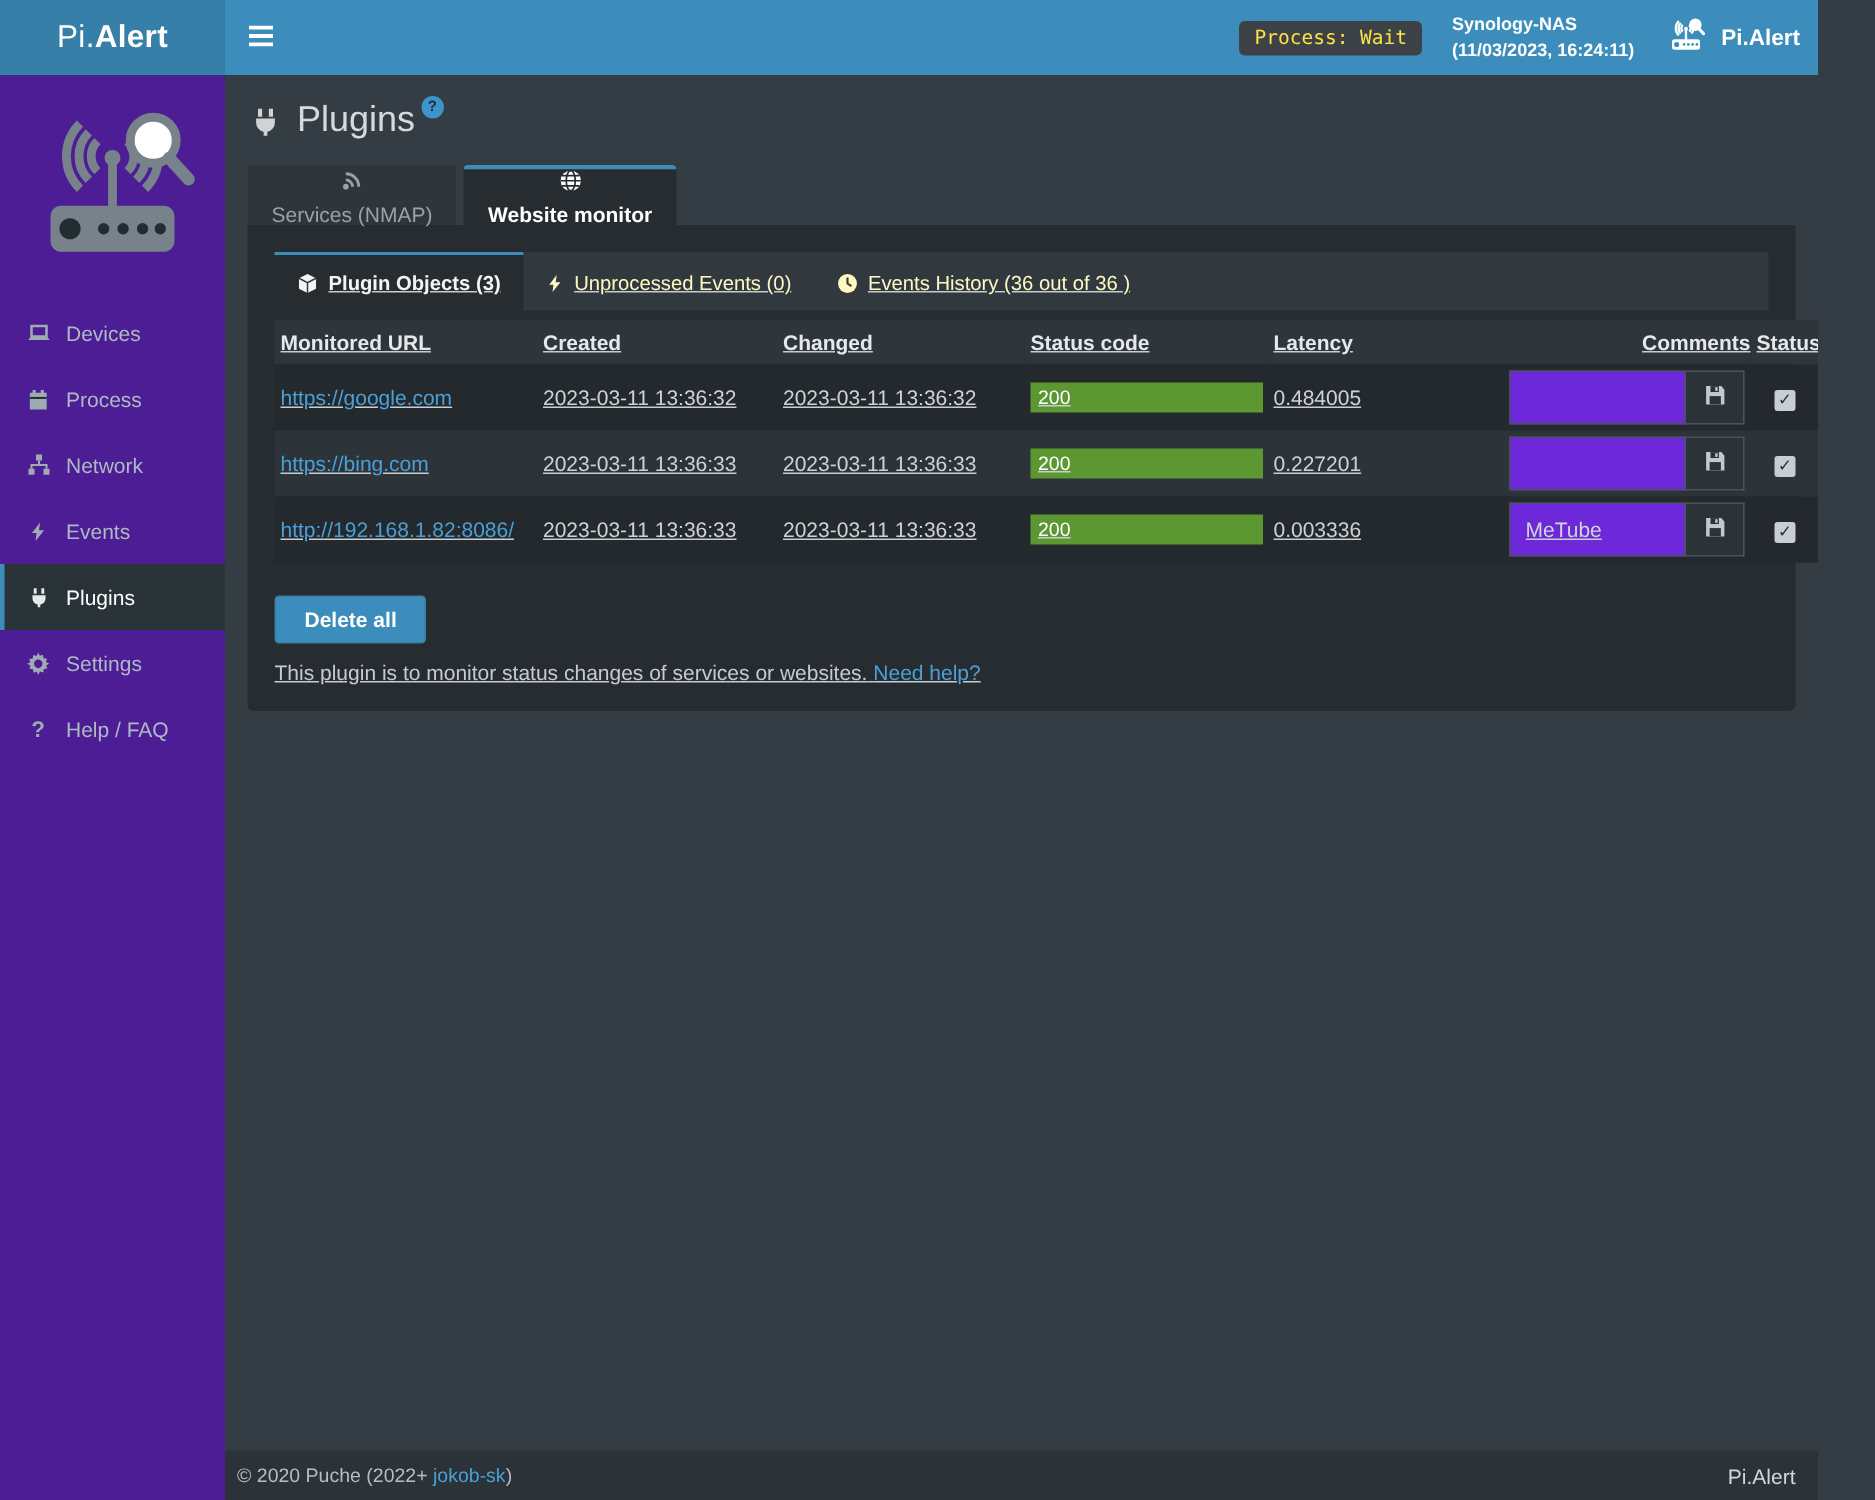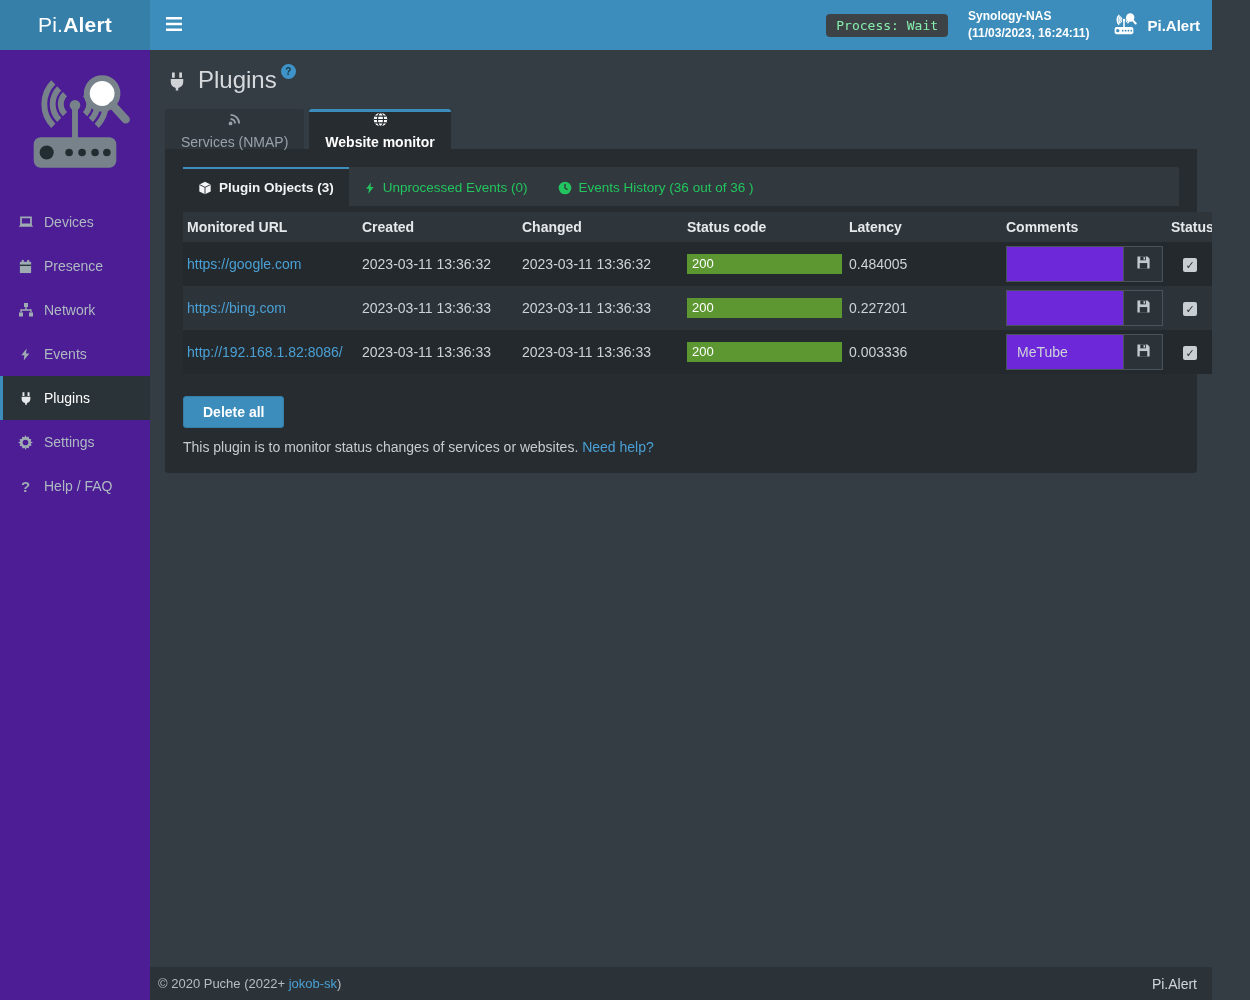--- a/index.html
+++ b/index.html
@@ -8,21 +8,21 @@
 
   .app { display:grid; grid-template-columns:150px 1fr; grid-template-rows:50px 1fr 33px; width:1212px; height:1000px; }
 
   
   .navbar { grid-column:1/3; display:flex; height:50px; }
   .brand { width:150px; background:#367fa9; color:#fff; display:flex; align-items:center; justify-content:center; font-size:21px; letter-spacing:.2px; cursor:pointer; }
   .brand b { font-weight:bold; }
   .navbar-main { flex:1; background:#3c8dbc; display:flex; align-items:center; justify-content:space-between; padding:0 12px 0 0; }
   .hamburger { background:none; border:none; color:#fff; padding:15px 16px; cursor:pointer; display:flex; align-items:center; }
   .navbar-right { display:flex; align-items:center; gap:20px; }
-  .process-badge { font-family:"DejaVu Sans Mono","Liberation Mono",monospace; font-size:13px; background:#3d4247; color:#86efac; padding:4px 10px; border-radius:4px; }
+  .process-badge { font-family:"DejaVu Sans Mono","Liberation Mono",monospace; font-size:13px; background:#3d4247; color:#fde047; padding:4px 10px; border-radius:4px; }
   .host-info { color:#fff; font-size:12px; font-weight:bold; line-height:1.4; }
   .nav-app { display:flex; align-items:center; gap:8px; color:#fff; font-size:15px; font-weight:bold; cursor:pointer; }
 
   
   .sidebar { grid-row:2/4; background:#4c1d95; display:flex; flex-direction:column; }
   .logo-big { margin:14px auto 18px; width:118px; height:118px; color:#78828a; }
   .side-item { display:flex; align-items:center; gap:10px; height:44px; padding:0 14px; color:#aebac1; font-size:14px; text-decoration:none; cursor:pointer; border-left:3px solid transparent; }
   .side-item .sicon { width:17px; display:flex; justify-content:center; color:#9fabb2; }
   .side-item.active { background:#2a3338; color:#fff; border-left-color:#3c8dbc; }
   .side-item.active .sicon { color:#e7eaec; }
@@ -33,33 +33,33 @@
   .page-head { display:flex; align-items:flex-start; gap:11px; color:#d3d7da; padding:4px 2px 0; }
   .page-head .picon { color:#cfd3d6; margin-top:5px; }
   .page-title { font-size:24px; font-weight:normal; color:#d6dadd; line-height:1.2; }
   .help-badge { width:15px; height:15px; border-radius:50%; background:#3e94c9; color:#17333f; font-size:10px; font-weight:bold; display:flex; align-items:center; justify-content:center; margin:-2px 0 0 -7px; cursor:pointer; }
 
   .outer-tabs { display:flex; margin-top:13px; }
   .otab { display:flex; align-items:center; gap:7px; height:40px; padding:0 16px; font-size:14px; color:#99a2a8; background:#2e353b; border-top:3px solid transparent; border-radius:3px 3px 0 0; margin-right:5px; cursor:pointer;flex-direction:column; }
   .otab .ticon { display:flex; }
   .otab.active { background:#272c30; color:#fff; font-weight:bold; border-top-color:#3c8dbc;justify-content:space-between; }
 
-  .panel { background:#272c30; border-radius:0 0 4px 4px; padding:18px; }
+  .panel { background:#272c30; border-radius:0 0 4px 4px; padding:18px;text-decoration:underline; }
 
   .inner-tabs { display:flex; background:#31383e; border-radius:2px 2px 0 0; margin-bottom:6px; }
-  .itab { display:flex; align-items:center; gap:7px; height:39px; padding:0 15px; font-size:13.5px; color:#22c55e; border-top:2px solid transparent; cursor:pointer; }
+  .itab { display:flex; align-items:center; gap:7px; height:39px; padding:0 15px; font-size:13.5px; color:#fef9c3; border-top:2px solid transparent; cursor:pointer; }
   .itab .ticon { display:flex; }
   .itab.active { background:#272c30; color:#f2f4f5; font-weight:bold; border-top-color:#3c8dbc; }
 
   table { width:100%; border-collapse:collapse; table-layout:fixed; font-size:14px; }
   col.c-url{width:175px} col.c-created{width:160px} col.c-changed{width:165px}
   col.c-status{width:162px} col.c-latency{width:157px} col.c-comments{width:165px} col.c-check{width:50px}
   thead tr { background:#2e353b; }
   th { text-align:left; font-weight:bold; color:#e6e9eb; padding:7px 8px 7px 4px; }
-  th.t-center { text-align:left; padding-right:0; }
+  th.t-center { text-align:right; padding-right:0; }
   tbody tr:nth-child(odd) { background:#24292d; }
   tbody tr:nth-child(even) { background:#2c3339; }
   td { padding:4px 8px 4px 4px; height:42px; vertical-align:middle; color:#ced3d7; }
   td a { color:#4aa0d5; text-decoration:none; cursor:pointer; }
   .status-bar { background:#5d9732; width:155px; height:20px; line-height:20px; color:#fff; font-size:13px; padding-left:5px; }
   .input-group { display:flex; width:157px; height:36px; }
   .input-group input { flex:1; min-width:0; background:#6d28d9; border:1px solid #4a525a; color:#cfd4d8; font-size:14px; padding:0 10px; font-family:inherit; outline:none; }
   .input-group button { width:39px; background:#2b3238; border:1px solid #4a525a; border-left:none; color:#c3c9ce; cursor:pointer; display:flex; align-items:center; justify-content:center; }
   .td-check { text-align:center; vertical-align:middle; }
   .checkbox { display:inline-block; width:14px; height:14px; background:#c9ced2; border-radius:2px; color:#2b3136; font-size:11px; line-height:14px; font-weight:bold; text-align:center; cursor:pointer; margin-top:-14px; }
@@ -161,21 +161,21 @@
       </a>
       <a class="side-item">
         <span class="sicon">
             <svg width="15" height="15" viewBox="0 0 16 16">
               <path d="M2 3h12v12H2z" fill="currentColor"></path>
               <rect x="4" y="1" width="2.2" height="3.4" fill="currentColor"></rect>
               <rect x="9.8" y="1" width="2.2" height="3.4" fill="currentColor"></rect>
               <rect x="2" y="6" width="12" height="1.4" fill="#222d32"></rect>
             </svg>
           </span>
-        <span>Presence</span>
+        <span>Process</span>
       </a>
       <a class="side-item">
         <span class="sicon">
             <svg width="16" height="16" viewBox="0 0 16 16">
               <rect x="6" y="1" width="4" height="4" fill="currentColor"></rect>
               <rect x="1" y="10.5" width="4" height="4" fill="currentColor"></rect>
               <rect x="11" y="10.5" width="4" height="4" fill="currentColor"></rect>
               <path d="M8 5v3M3 10.5V8h10v2.5" stroke="currentColor" stroke-width="1.4" fill="none"></path>
             </svg>
           </span>

